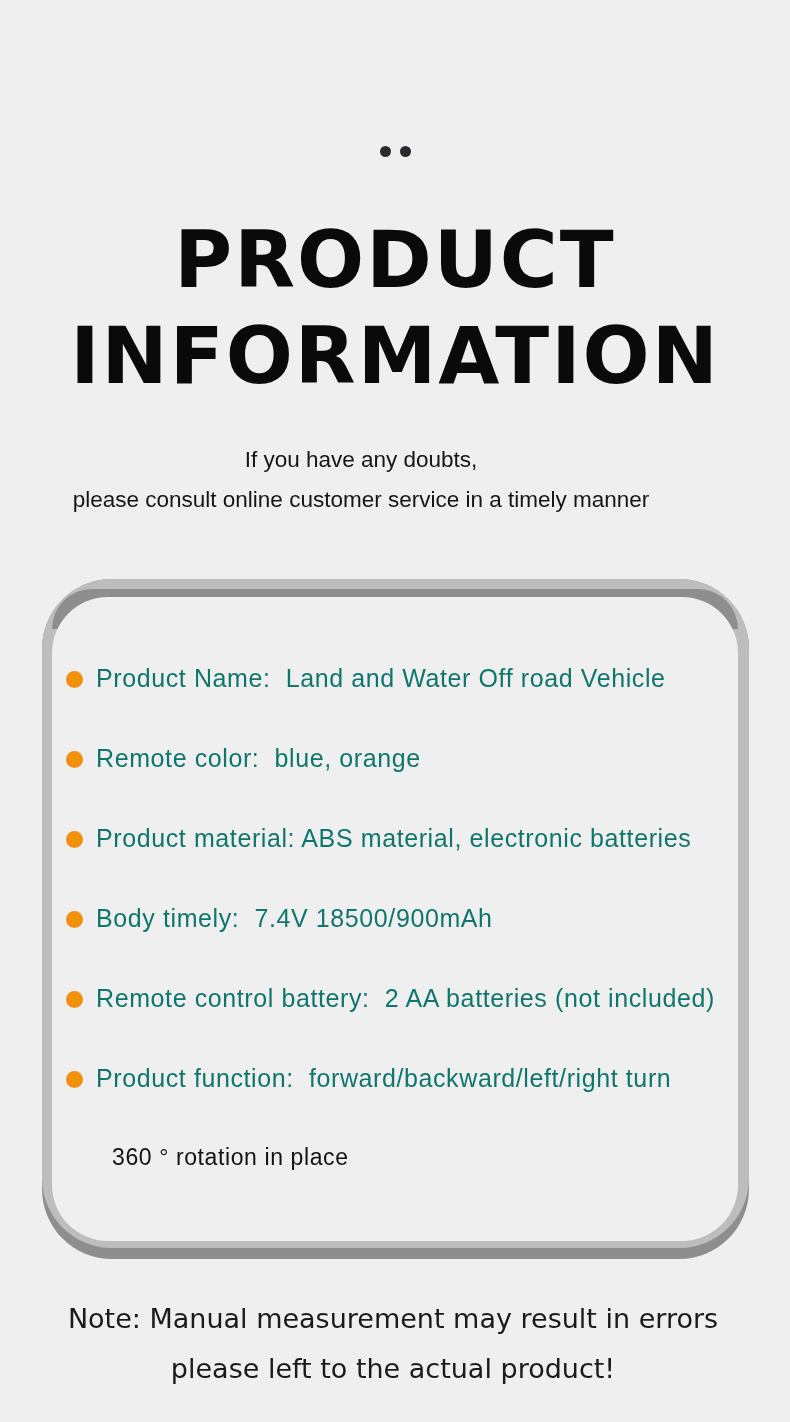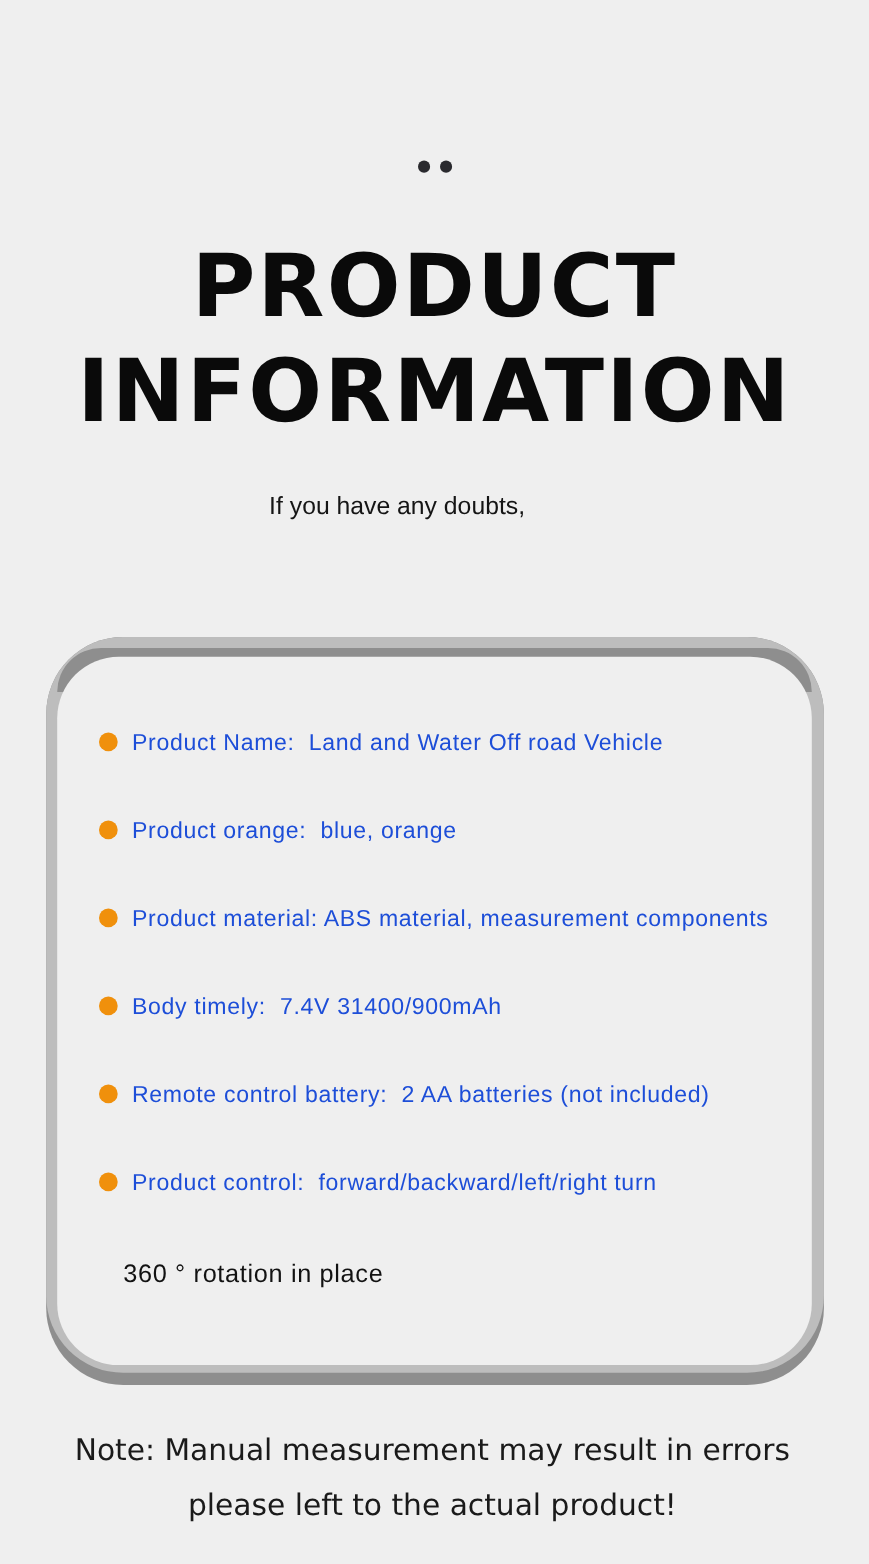--- a/index.html
+++ b/index.html
@@ -28,21 +28,21 @@
       border-radius: 70px; background: #bdbdbd;
     }
     .card-inner {
       position: absolute; top: 597px; left: 52px; width: 686px; height: 644px;
       border-radius: 56px; background: #efefef;
     }
     .card-topshade {
       position: absolute; top: 589px; left: 52px; width: 686px; height: 40px;
       border-radius: 56px 56px 0 0; background: #8e8e8e;
     }
-    .item { position: absolute; left: 90px; font-size: 21px; letter-spacing: 0.6px; color: #1d4ed8; white-space: pre; }
+    .item { position: absolute; left: 66px; font-size: 25px; letter-spacing: 0.6px; color: #0f766e; white-space: pre; }
     .bullet { display: inline-block; width: 17px; height: 17px; border-radius: 50%; background: #f0900c; margin-right: 13px; vertical-align: -1px; }
     .cont { position: absolute; left: 112px; font-size: 23px; letter-spacing: 0.6px; color: #121212; }
     .note {
       position: absolute; top: 1294px; left: 0; width: 786px; text-align: center;
       font-family: "DejaVu Sans", sans-serif; font-size: 27px; line-height: 50px; color: #1a1a1a;
     }
   </style>
 </head>
 <body>
 
@@ -51,37 +51,38 @@
   <div class="dot"></div>
 </div>
 
 <div class="title">
   <div>PRODUCT</div>
   <div>INFORMATION</div>
 </div>
 
 <div class="subtitle">
   <div>If you have any doubts,</div>
+  <div>please consult online customer service in a timely manner</div>
 </div>
 
 <div class="card-outer"></div>
 <div class="card-mid"></div>
 <div class="card-topshade"></div>
 <div class="card-inner"></div>
 
 <div class="item" style="top:664px"><span class="bullet"></span><span>Product Name:</span>  <span>Land and Water Off road Vehicle</span></div>
 
-<div class="item" style="top:744px"><span class="bullet"></span><span>Product orange:</span>  <span>blue, orange</span></div>
+<div class="item" style="top:744px"><span class="bullet"></span><span>Remote color:</span>  <span>blue, orange</span></div>
 
-<div class="item" style="top:824px"><span class="bullet"></span><span>Product material:</span> <span>ABS material, measurement components</span></div>
+<div class="item" style="top:824px"><span class="bullet"></span><span>Product material:</span> <span>ABS material, electronic batteries</span></div>
 
-<div class="item" style="top:904px"><span class="bullet"></span><span>Body timely:</span>  <span>7.4V 31400/900mAh</span></div>
+<div class="item" style="top:904px"><span class="bullet"></span><span>Body timely:</span>  <span>7.4V 18500/900mAh</span></div>
 
 <div class="item" style="top:984px"><span class="bullet"></span><span>Remote control battery:</span>  <span>2 AA batteries (not included)</span></div>
 
-<div class="item" style="top:1064px"><span class="bullet"></span><span>Product control:</span>  <span>forward/backward/left/right turn</span></div>
+<div class="item" style="top:1064px"><span class="bullet"></span><span>Product function:</span>  <span>forward/backward/left/right turn</span></div>
 
 <div class="cont" style="top:1144px">360 ° rotation in place</div>
 
 <div class="note">
   <div>Note: Manual measurement may result in errors</div>
   <div>please left to the actual product!</div>
 </div>
 
 </body></html>

